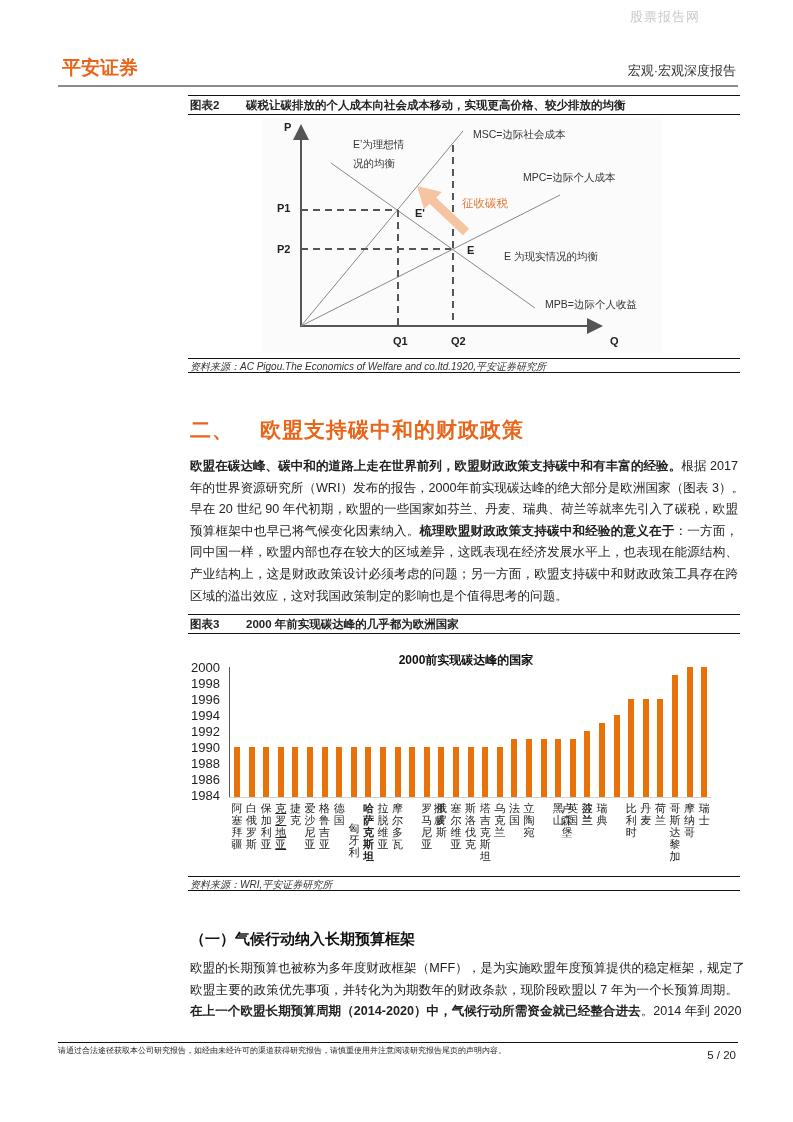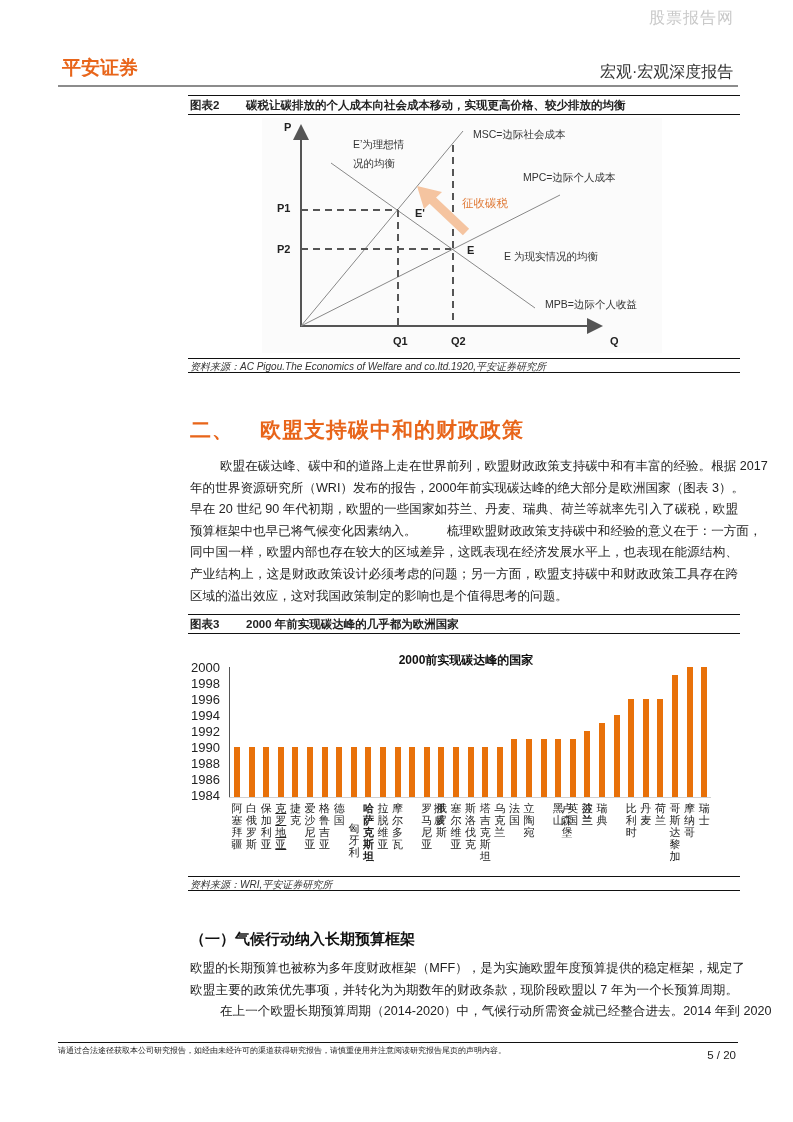--- a/index.html
+++ b/index.html
@@ -1,36 +1,36 @@
 <!DOCTYPE html>
 <html><head>
 <meta charset="utf-8">
 <style>
   html,body{margin:0;padding:0;background:#ffffff;}
   body{width:793px;height:1122px;position:relative;overflow:hidden;
        font-family:"Liberation Sans","DejaVu Sans",sans-serif;color:#222;}
   .abs{position:absolute;}
-  .watermark{left:649px;top:8px;font-size:16px;color:#c9c9c9;letter-spacing:1px;}
+  .watermark{left:630px;top:8px;font-size:13px;color:#c9c9c9;letter-spacing:1px;}
   .logo{left:62px;top:55px;font-size:19px;font-weight:bold;color:#E8651A;letter-spacing:0px;}
-  .header-right{left:600px;width:136px;text-align:left;top:62px;font-size:16px;color:#333;}
+  .header-right{left:600px;width:136px;text-align:right;top:62px;font-size:13px;color:#333;}
   .header-rule{left:58px;top:85px;width:680px;height:2px;background:#8c8c8c;}
   .fig-title{left:188px;width:552px;top:95px;height:18px;border-top:1px solid #111;border-bottom:1px solid #111;
        font-size:11.5px;font-weight:bold;line-height:18px;}
   .fig-title .num{display:inline-block;width:56px;padding-left:2px;}
   .source{left:188px;width:552px;height:15px;border-top:1px solid #111;border-bottom:1px solid #111;
        font-size:10px;font-style:italic;line-height:15px;color:#333;padding-left:2px;box-sizing:border-box;}
   .diagram-bg{left:262px;top:118px;width:400px;height:235px;background:#fbfbfb;}
   .dlabel{font-size:10.5px;color:#333;white-space:nowrap;}
   .dbold{font-size:11px;font-weight:bold;color:#222;white-space:nowrap;}
   .dorange{font-size:11.5px;color:#E07B39;white-space:nowrap;}
   .section-title{left:190px;top:416px;font-size:21px;font-weight:bold;color:#E8651A;letter-spacing:1px;white-space:nowrap;}
   .section-title .gap{display:inline-block;width:26px;}
   .para{left:190px;width:548px;font-size:12.6px;line-height:21.6px;color:#222;}
   .para .line{height:21.6px;white-space:nowrap;text-align:justify;text-align-last:justify;}
-  .para b{font-weight:normal;margin-left:30px;}
+  .para b{font-weight:bold;}
   .chart-title{left:190px;width:552px;text-align:center;top:652px;font-size:12px;font-weight:bold;color:#111;}
   .ytick{left:186px;width:34px;text-align:right;font-size:13px;color:#222;}
   .yaxis{left:229px;top:667px;width:1px;height:131px;background:#555;}
   .xaxis{left:229px;top:797px;width:482px;height:1px;background:#d0d0d0;}
   .bar{position:absolute;width:6px;background:#E8710A;}
   .xlabel{position:absolute;width:12px;font-size:11px;line-height:12px;color:#222;text-align:center;word-break:break-all;}
   .subhead{left:190px;top:930px;font-size:15px;font-weight:bold;color:#111;white-space:nowrap;}
   .footer-rule{left:58px;top:1042px;width:680px;height:1px;background:#111;}
   .footer-text{left:58px;top:1045px;font-size:8px;color:#222;white-space:nowrap;}
   .page-num{left:690px;width:46px;text-align:right;top:1049px;font-size:11.5px;color:#222;}

